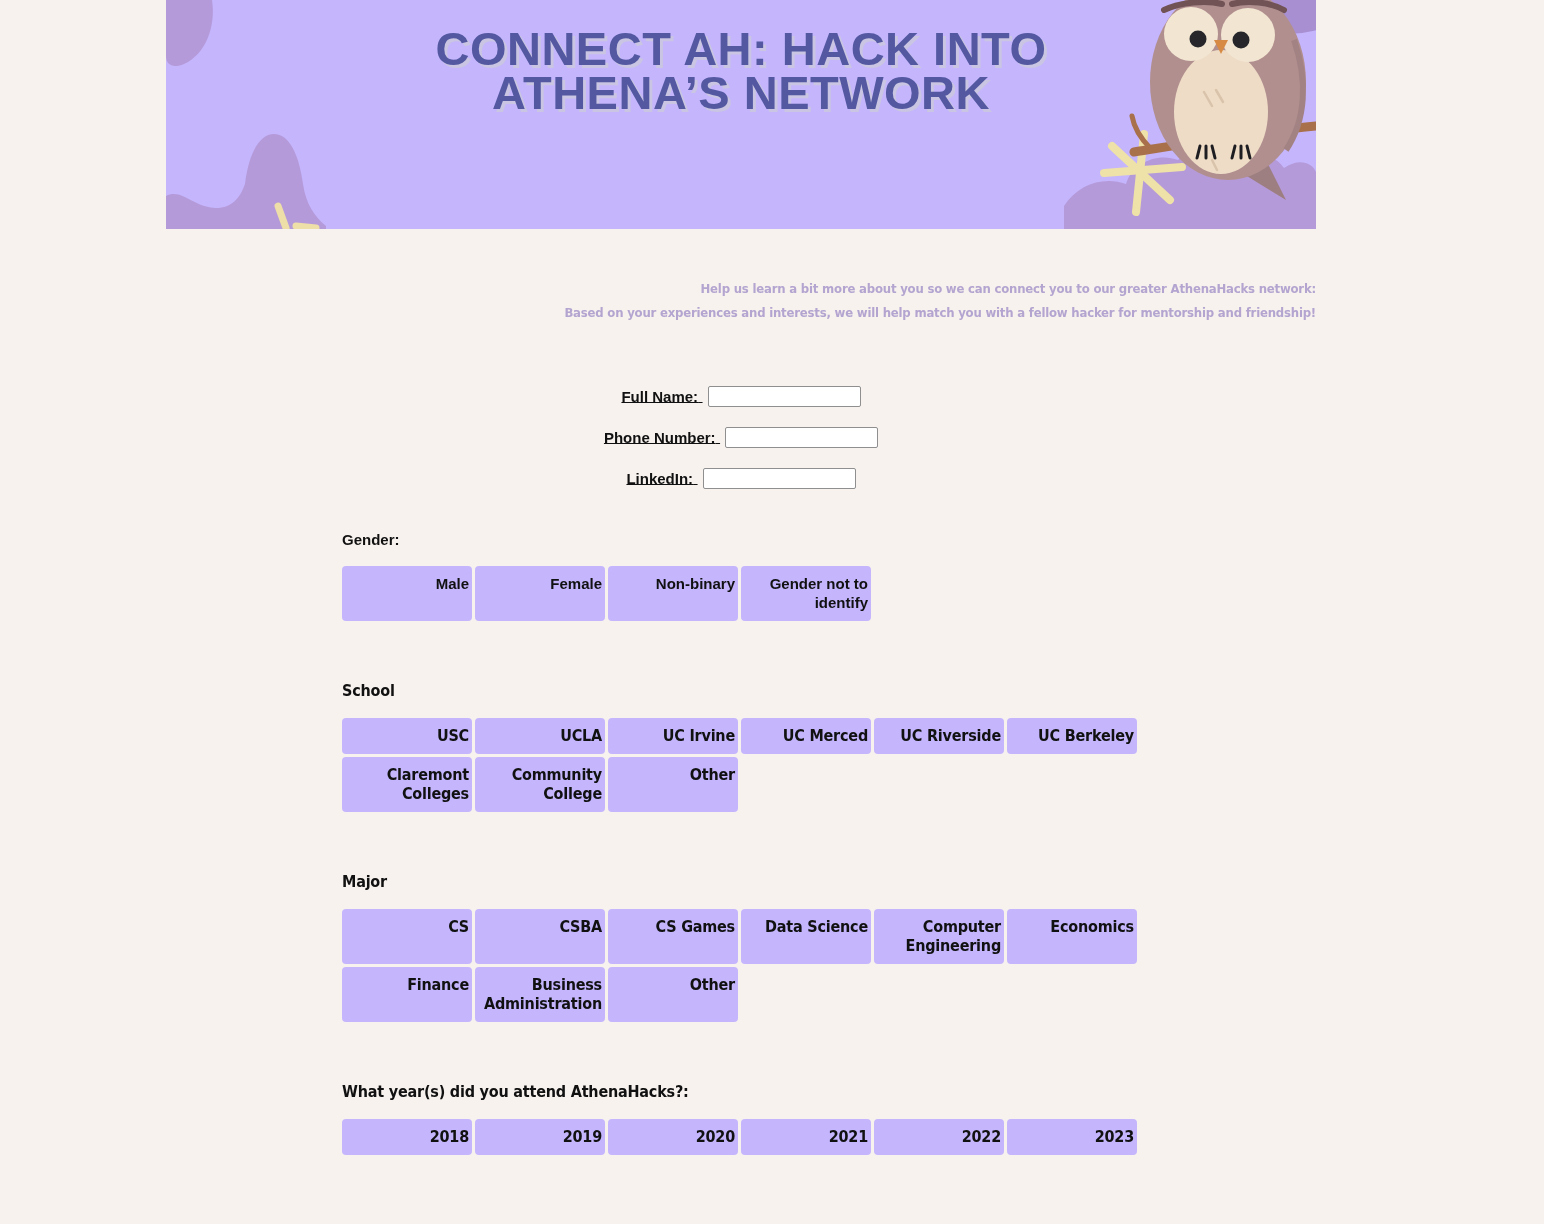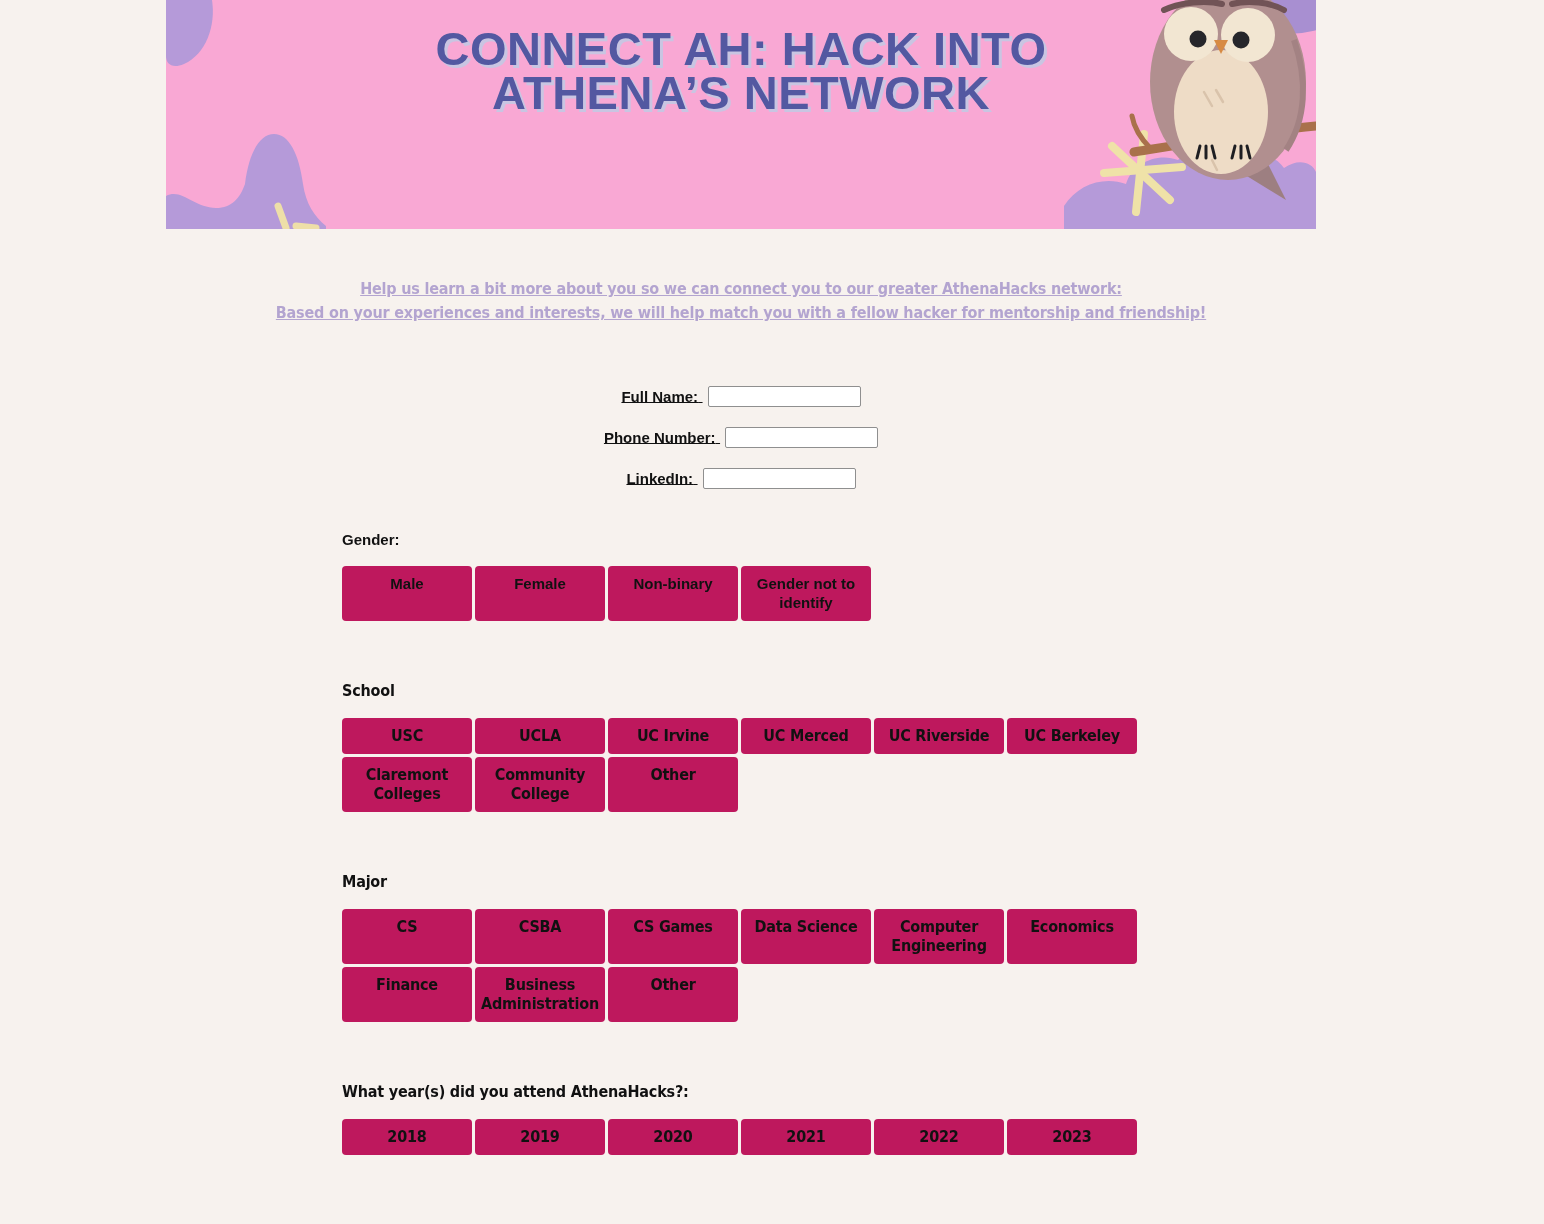--- a/index.html
+++ b/index.html
@@ -11,45 +11,44 @@
   }
   .page {
     width: 1150px;
     margin-left: 166px;
     padding-bottom: 31px;
   }
   
   .banner {
     position: relative;
     width: 1150px; height: 229px;
-    background: #f9a8d4;
+    background: #c4b5fd;
     overflow: hidden;
   }
   .banner-art { position: absolute; inset: 0; }
   .banner-title {
     position: relative;
     padding-top: 27px;
     text-align: center;
     font-weight: bold;
     font-size: 47px;
     line-height: 44px;
     letter-spacing: 0.5px;
     color: #5358a1;
     text-shadow: 3px 3px 0 #c9c5e2;
     z-index: 2;
   }
   
   .intro {
     margin-top: 48px;
-    text-align: center;
-    font-weight: bold;
-    font-size: 16px;
+    text-align: right;
+    font-weight: bold;
+    font-size: 13px;
     line-height: 24px;
     color: #b3a4d0;
-    text-decoration: underline;
   }
   .condensed {
     font-family: "DejaVu Sans", "Liberation Sans", sans-serif;
     font-stretch: condensed;
     letter-spacing: -0.2px;
   }
   
   .content { width: 798px; margin: 0 auto; }
   
   .form-block { margin-top: 61px; text-decoration: underline; }
@@ -83,24 +82,24 @@
     font-size: 15px;
   }
   .choice-section .section-heading.condensed { font-size: 16px; }
   .options {
     display: flex;
     flex-wrap: wrap;
     gap: 3px;
   }
   .option-cell {
     width: 130px;
-    background: #be185d;
+    background: #c4b5fd;
     border-radius: 4px;
     padding: 8px 3px 9px 3px;
-    text-align: center;
+    text-align: right;
     font-weight: bold;
     font-size: 15px;
     line-height: 19px;
     cursor: pointer;
   }
   .options.condensed .option-cell { font-size: 16px; }
 </style>
 </head>
 <body>
 

